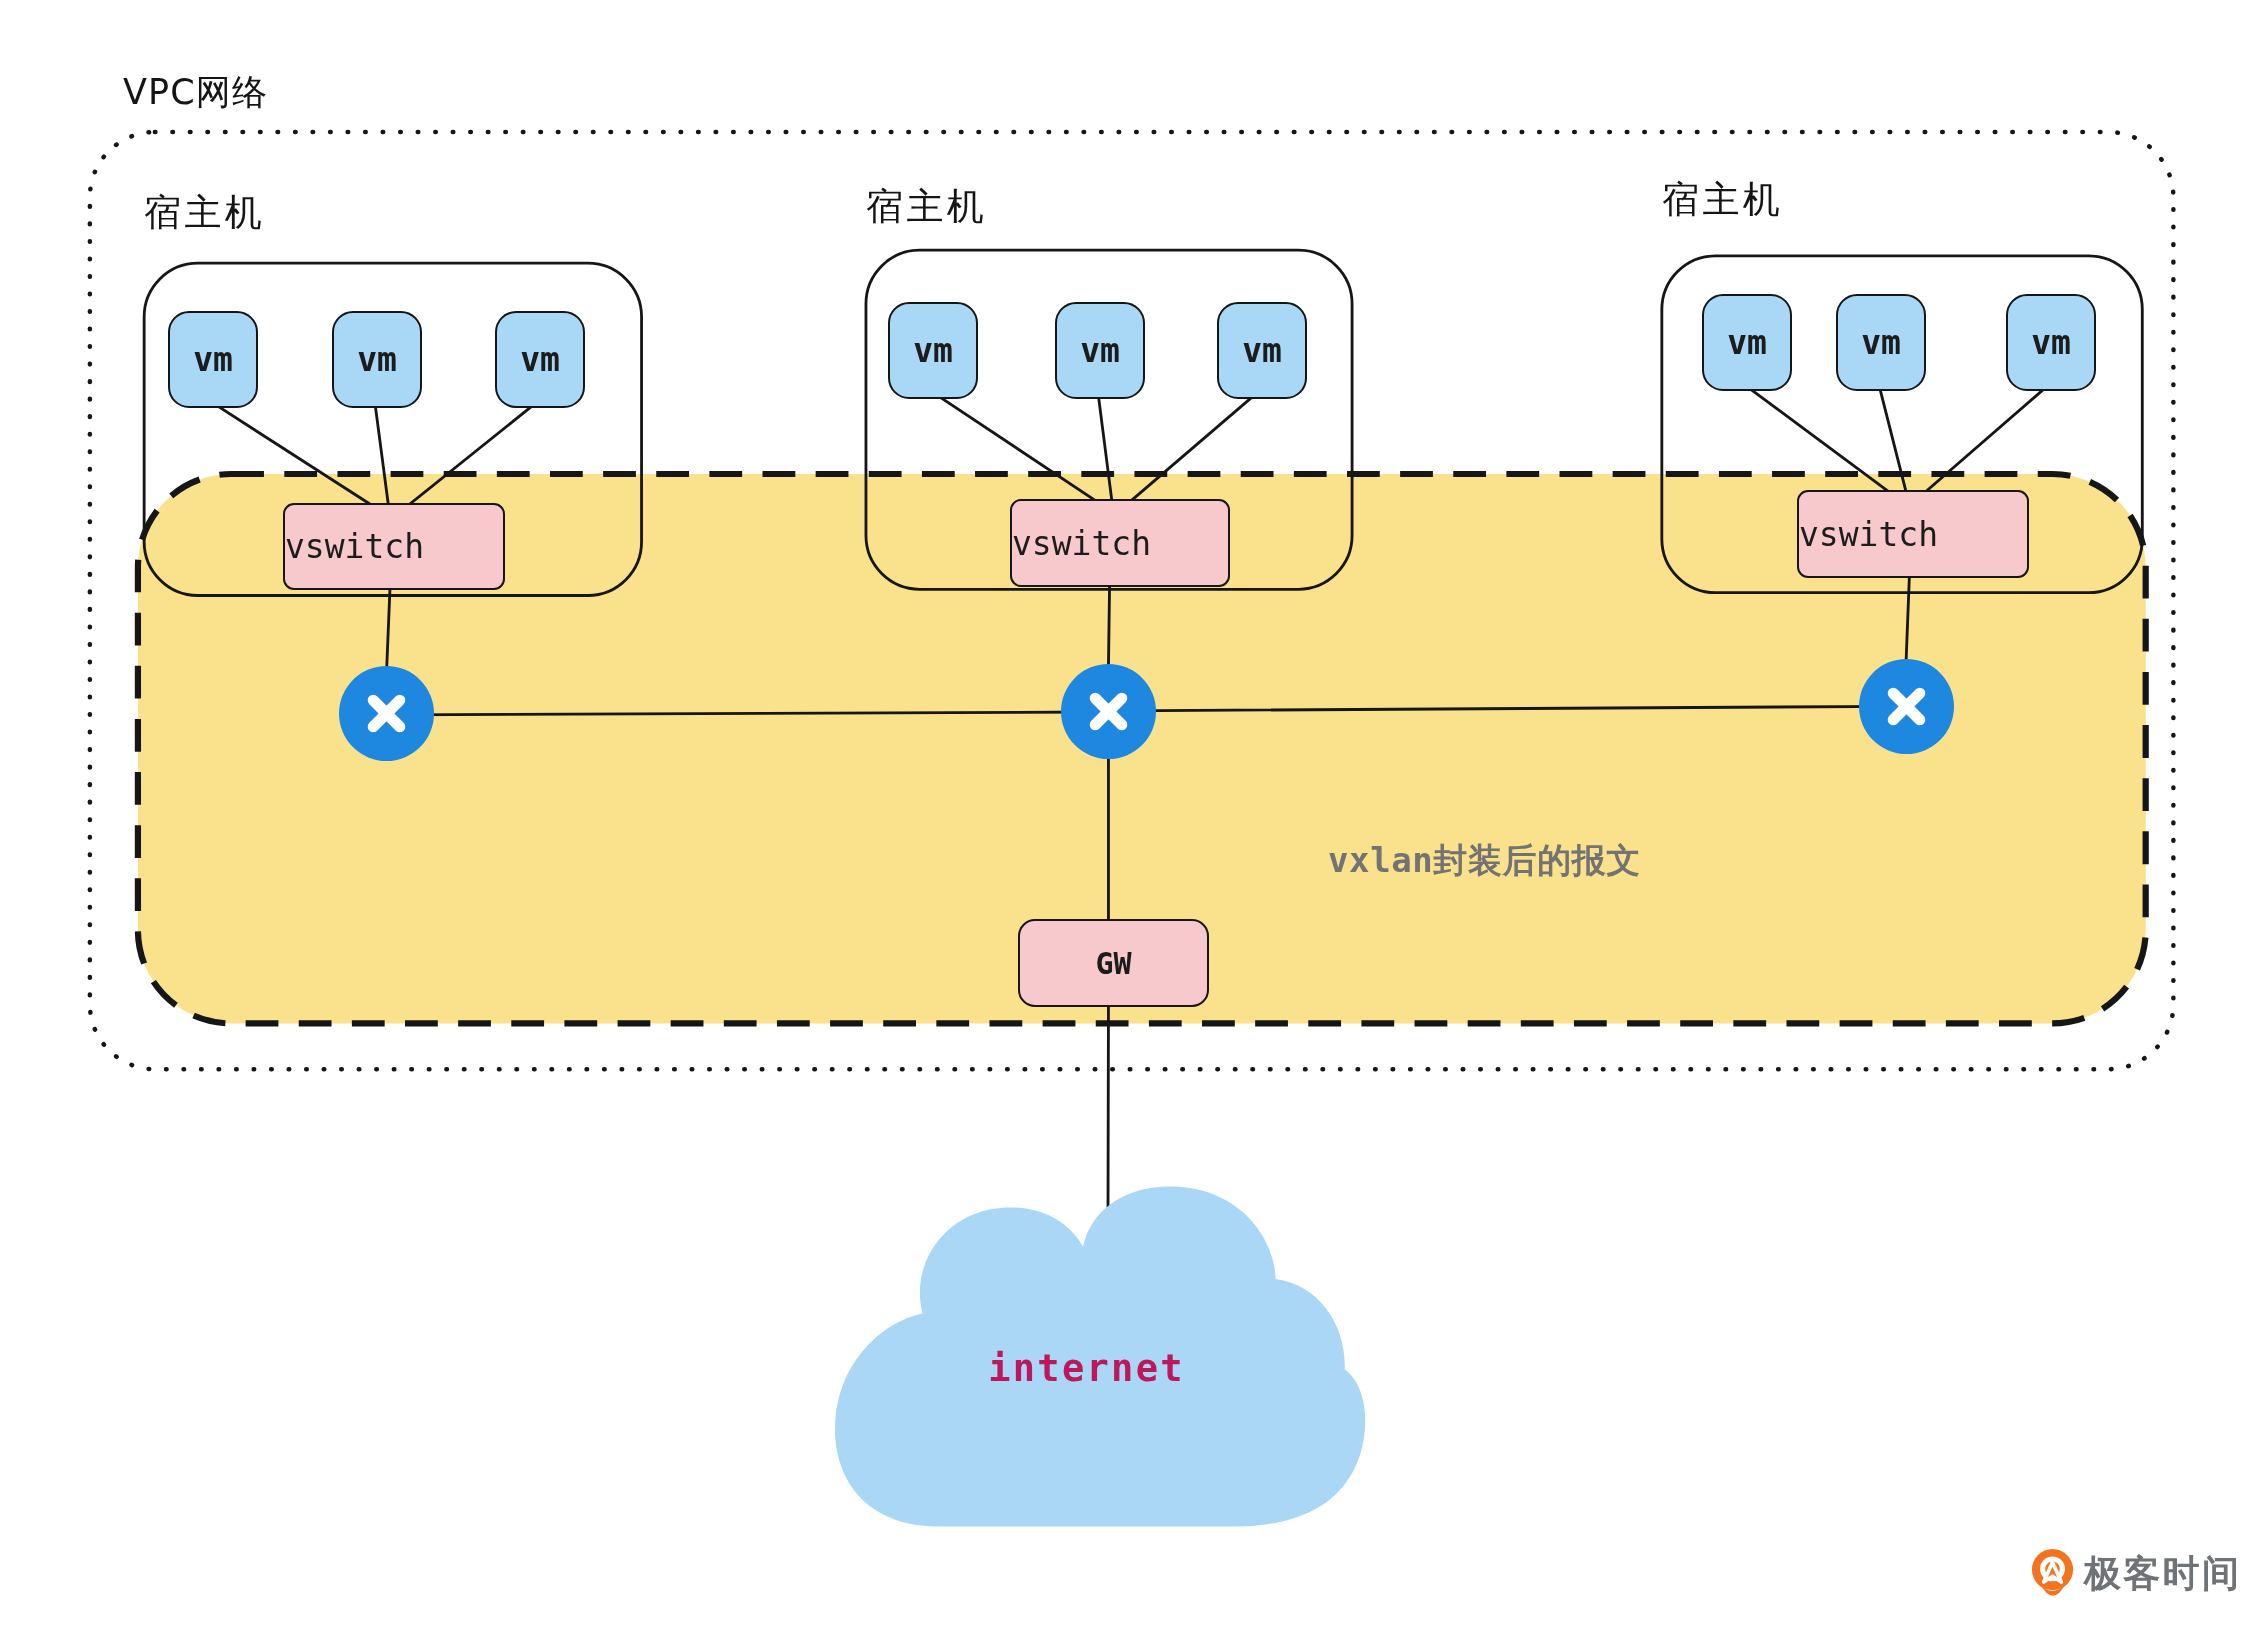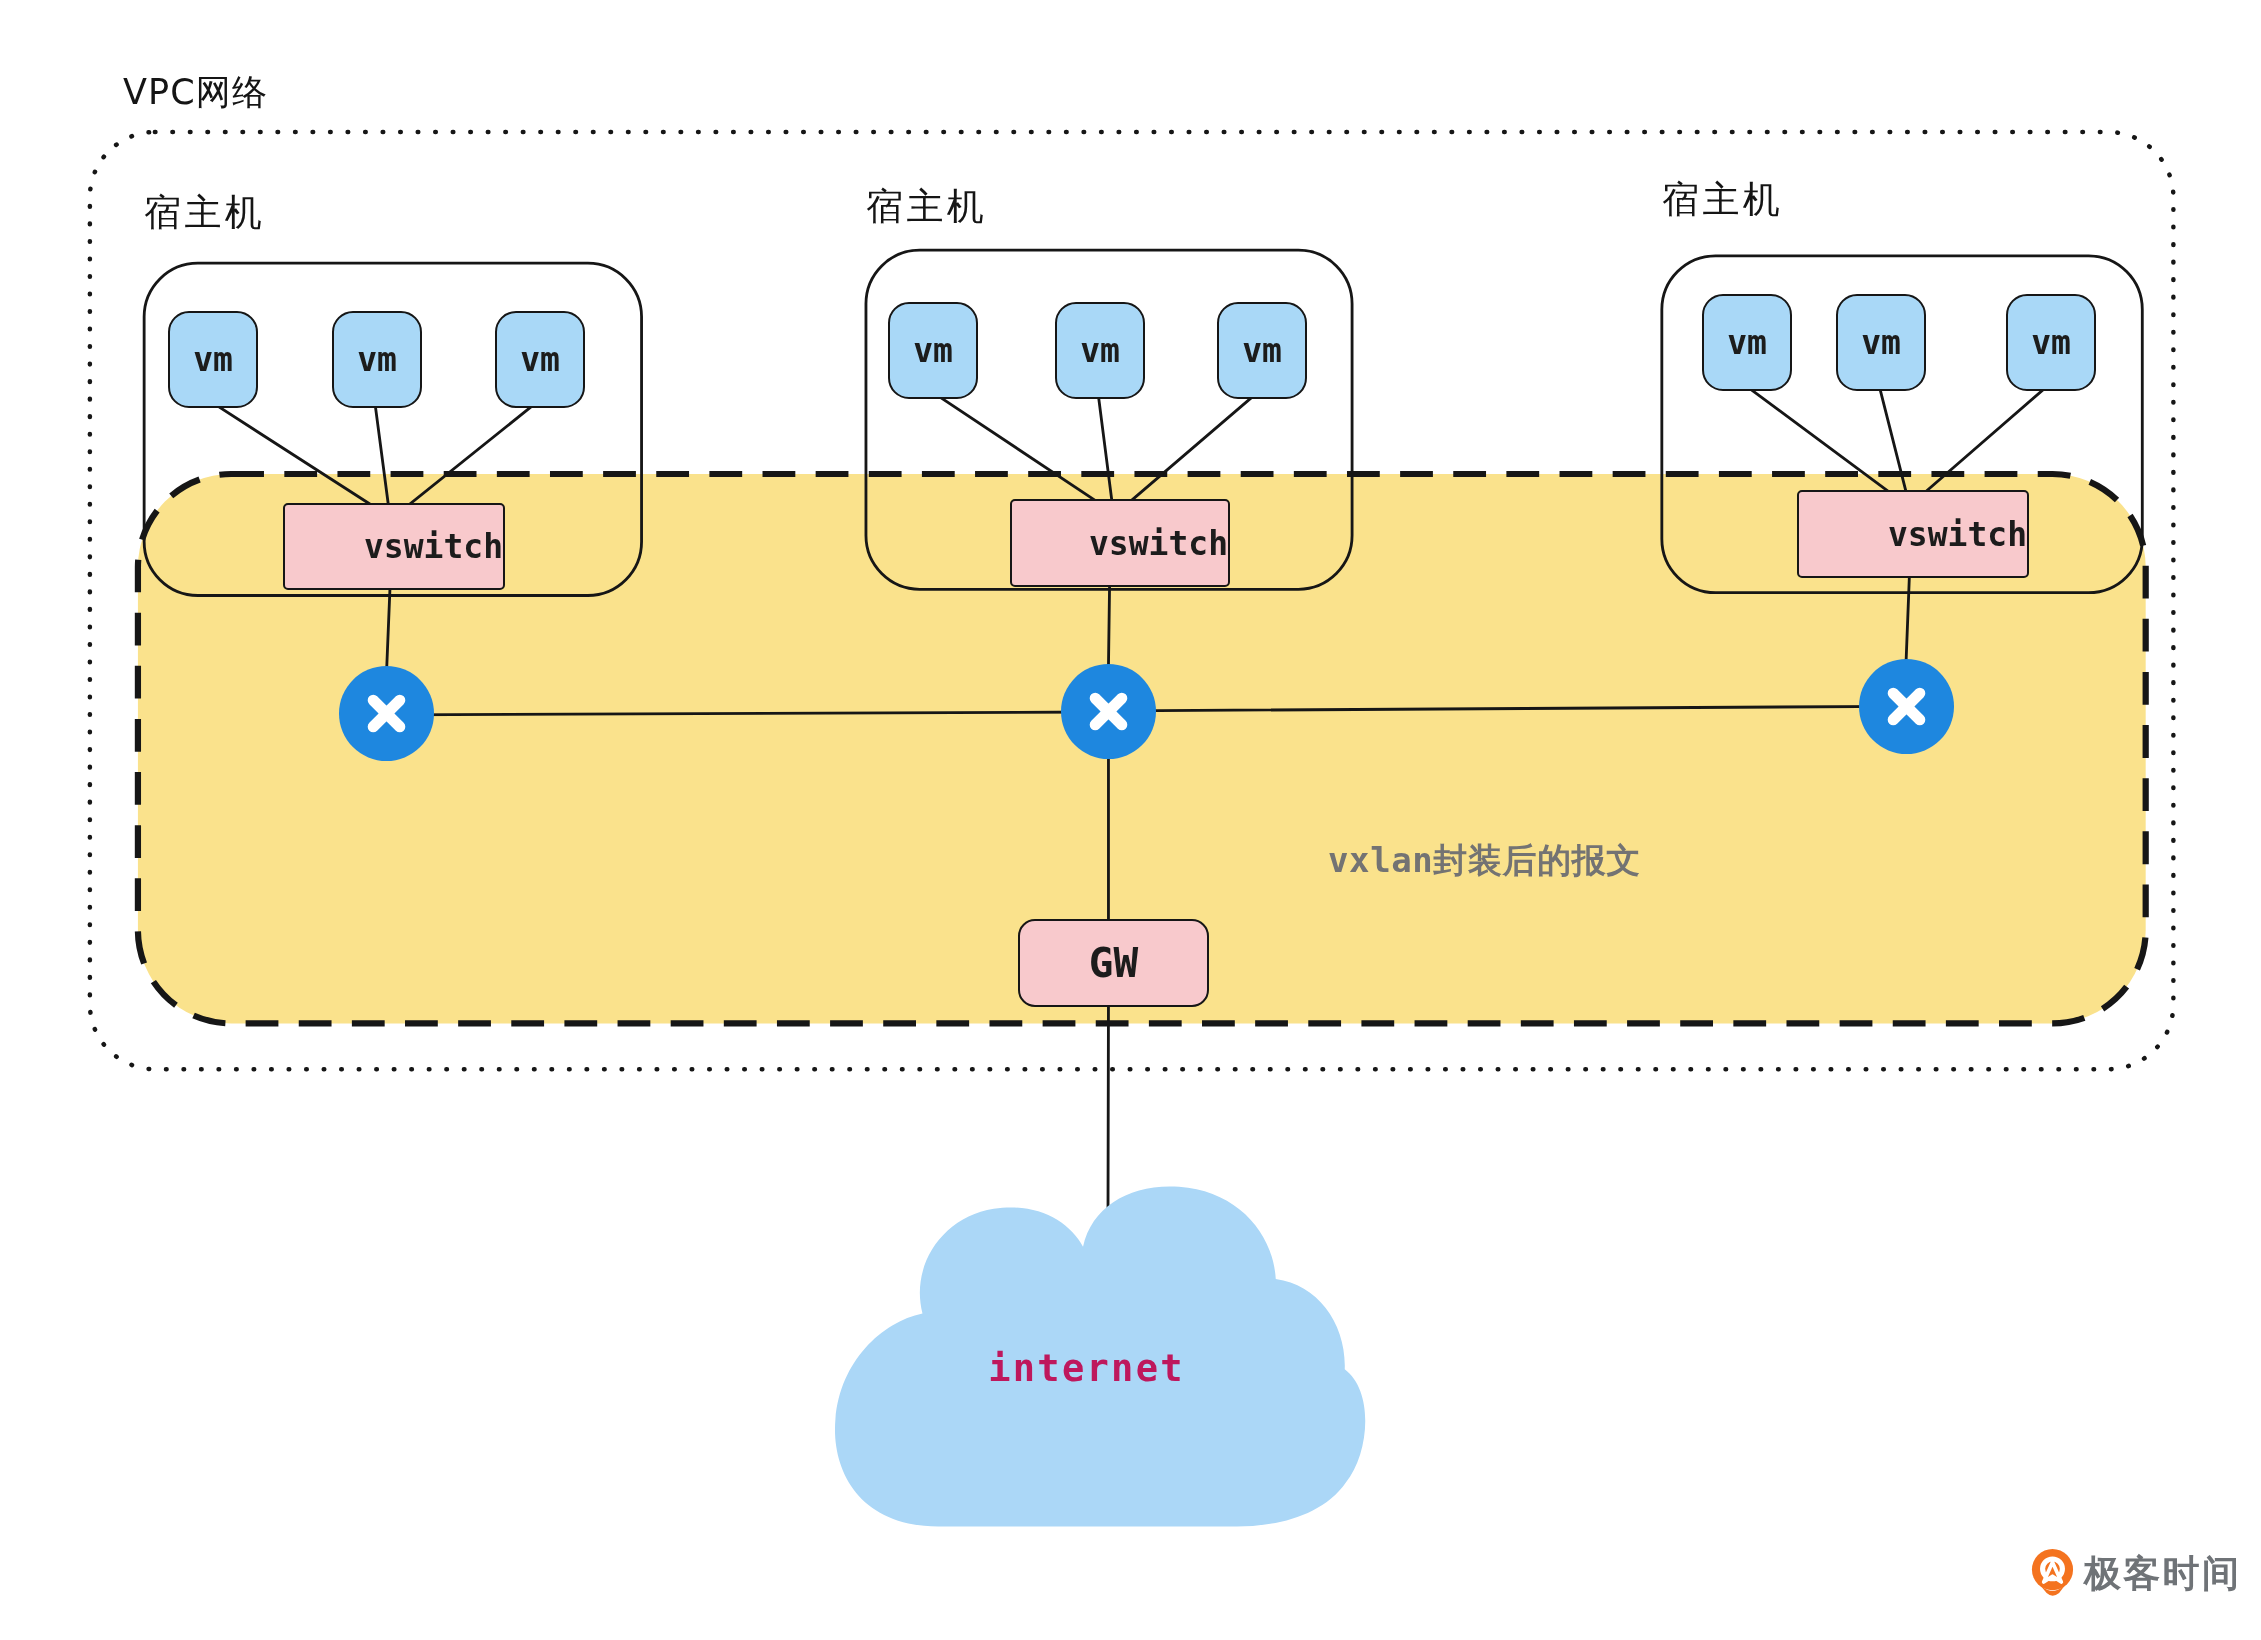--- a/index.html
+++ b/index.html
@@ -26,33 +26,33 @@
     background:#A9D8F7;
     border:2.3px solid #161616;
     border-radius:21px;
     display:flex;align-items:center;justify-content:center;
     font-family:"DejaVu Sans Mono","DejaVu Sans",monospace;
     font-size:33px;font-weight:600;color:#1c1c1c;
   }
   .vswitch-box{
     background:#F8C9CC;
     border:2.8px solid #161616;
-    border-radius:5px;
-    display:flex;align-items:center;justify-content:flex-end;
-    font-family:"DejaVu Sans Mono","DejaVu Sans",monospace;
-    font-size:33px;font-weight:700;color:#1c1c1c;
+    border-radius:11px;
+    display:flex;align-items:center;justify-content:flex-start;
+    font-family:"DejaVu Sans Mono","DejaVu Sans",monospace;
+    font-size:33px;font-weight:400;color:#1c1c1c;
   }
   .gw-box{
     left:1018px;top:919px;width:187px;height:84px;
     background:#F8C9CC;
     border:2.8px solid #161616;
     border-radius:17px;
     display:flex;align-items:center;justify-content:center;
     font-family:"DejaVu Sans Mono","DejaVu Sans",monospace;
-    font-size:41px;font-weight:600;color:#1c1c1c;
+    font-size:30px;font-weight:600;color:#1c1c1c;
   }
   .vtep{
     width:95px;height:95px;border-radius:50%;
     background:#1E87DF;
     display:flex;align-items:center;justify-content:center;
   }
   .vtep svg{width:59px;height:59px;}
   .annotation{
     left:1328px;top:838px;
     font-family:"DejaVu Sans Mono","DejaVu Sans",monospace;

